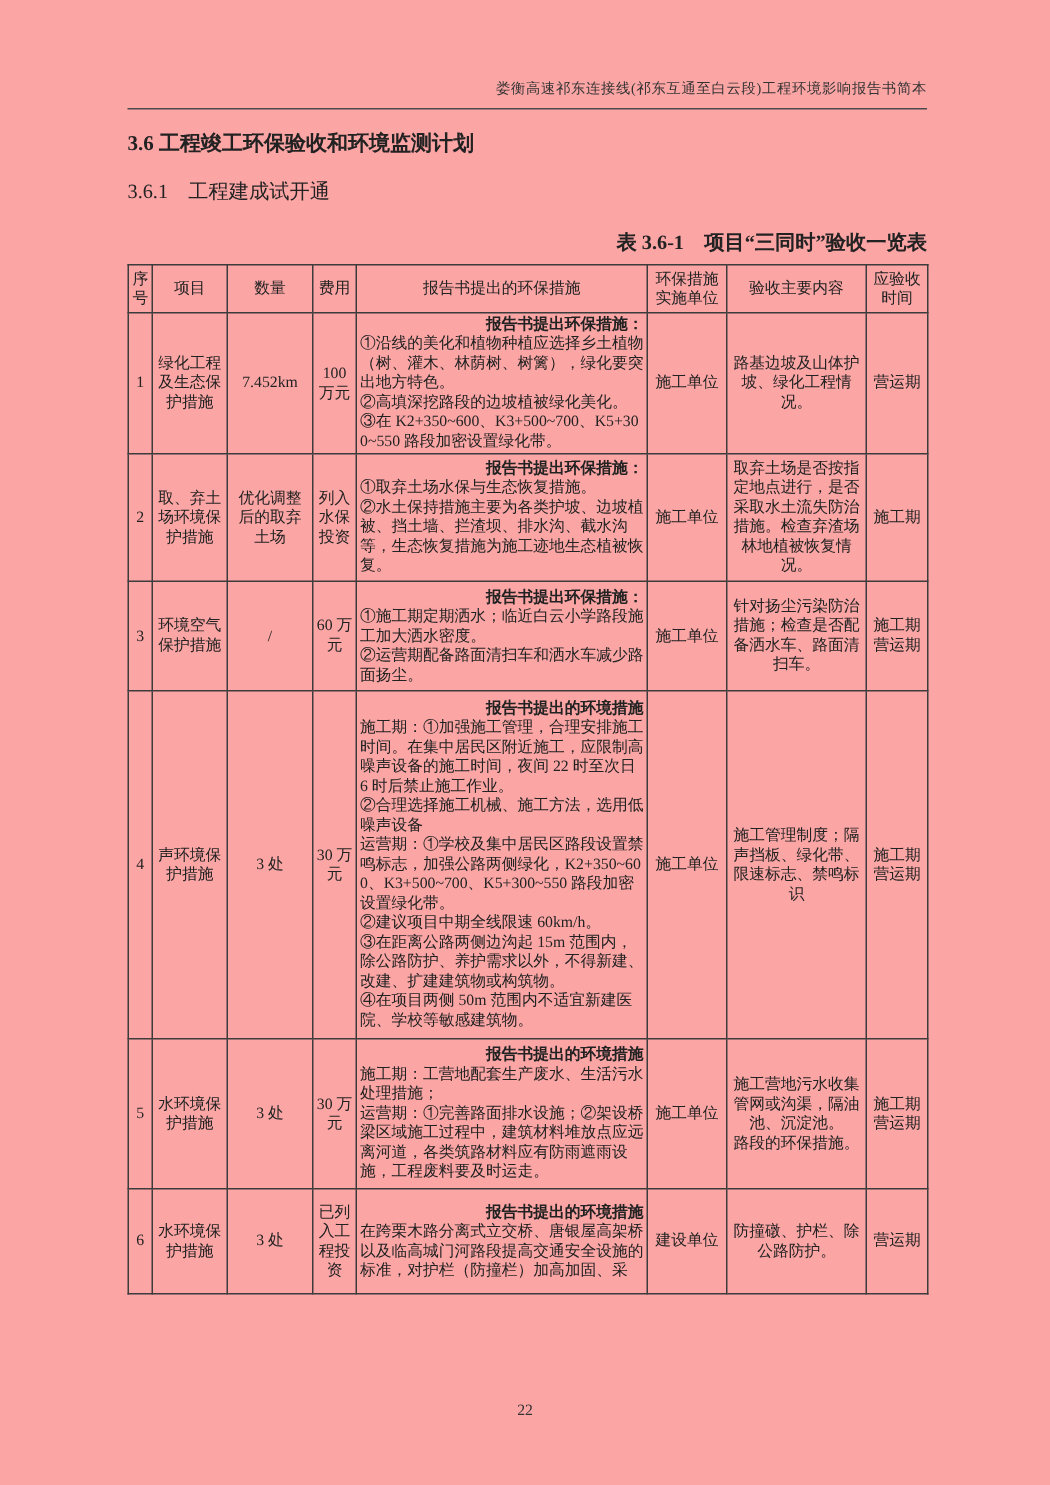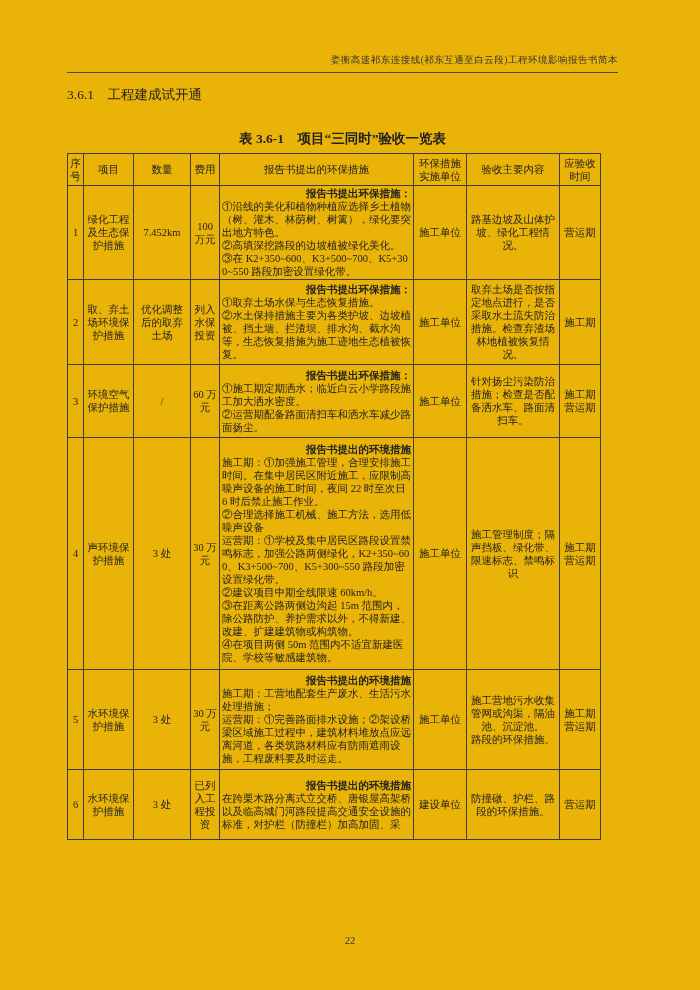--- a/index.html
+++ b/index.html
@@ -1,21 +1,21 @@
 <!DOCTYPE html>
 <html><head>
 <meta charset="utf-8">
 <style>
   html,body{margin:0;padding:0;background:#ffffff;}
   .page{
     position:relative;
     width:700px;height:990px;
-    background:#eab308;
+    background:#fca5a5;
     box-sizing:border-box;
-    padding:54px 82px 0 67px;
+    padding:54px 82px 0 85px;
     font-family:"Liberation Serif","DejaVu Serif",serif;
     color:#222;
     overflow:hidden;
   }
   .running-head{
     font-size:9.5px;
     line-height:13px;
     text-align:right;
     color:#333;
     letter-spacing:.5px;
@@ -37,22 +37,22 @@
     line-height:17px;
   }
   .body-para{
     margin:9px 0 0 0;
     font-size:13.5px;
     line-height:28px;
     text-align:justify;
     text-indent:2em;
   }
   .table-title{
-    margin-top:27px;
-    text-align:center;
+    margin-top:17px;
+    text-align:right;
     font-size:13.5px;
     font-weight:bold;
     line-height:18px;
   }
   table.acc{
     margin-top:5px;
     border-collapse:collapse;
     table-layout:fixed;
     width:533px;
   }
@@ -86,20 +86,21 @@
     color:#333;
   }
 </style>
 </head>
 <body>
 
 <div class="page">
   <div class="running-head">娄衡高速祁东连接线(祁东互通至白云段)工程环境影响报告书简本</div>
   <div class="head-rule"></div>
 
+  <div class="h1">3.6 工程竣工环保验收和环境监测计划</div>
   <div class="h2">3.6.1　工程建成试开通</div>
 
   <div class="table-title">表 3.6-1　项目“三同时”验收一览表</div>
 
   <table class="acc">
     <colgroup>
       <col style="width:16px">
         <col style="width:50px">
         <col style="width:57px">
         <col style="width:29px">
@@ -203,20 +204,20 @@
         <tr>
           <td>6</td>
           <td>水环境保护措施</td>
           <td>3 处</td>
           <td>已列入工程投资</td>
           <td class="measures">
             <div class="m-title">报告书提出的环境措施</div>
             <div class="m-line">在跨栗木路分离式立交桥、唐银屋高架桥以及临高城门河路段提高交通安全设施的标准，对护栏（防撞栏）加高加固、采</div>
           </td>
           <td>建设单位</td>
-          <td class="pre">防撞礅、护栏、路段的环保措施。</td>
+          <td class="pre">防撞礅、护栏、除公路防护。</td>
           <td class="pre">营运期</td>
         </tr>
       </tbody>
   </table>
 
   <div class="page-number">22</div>
 </div>
 
 </body></html>

